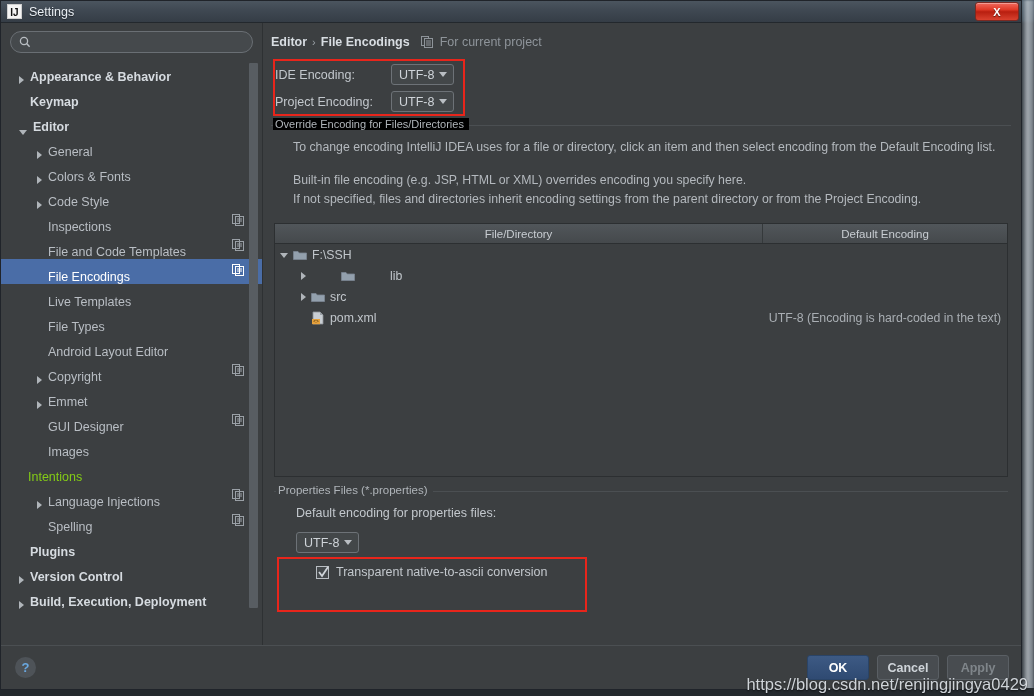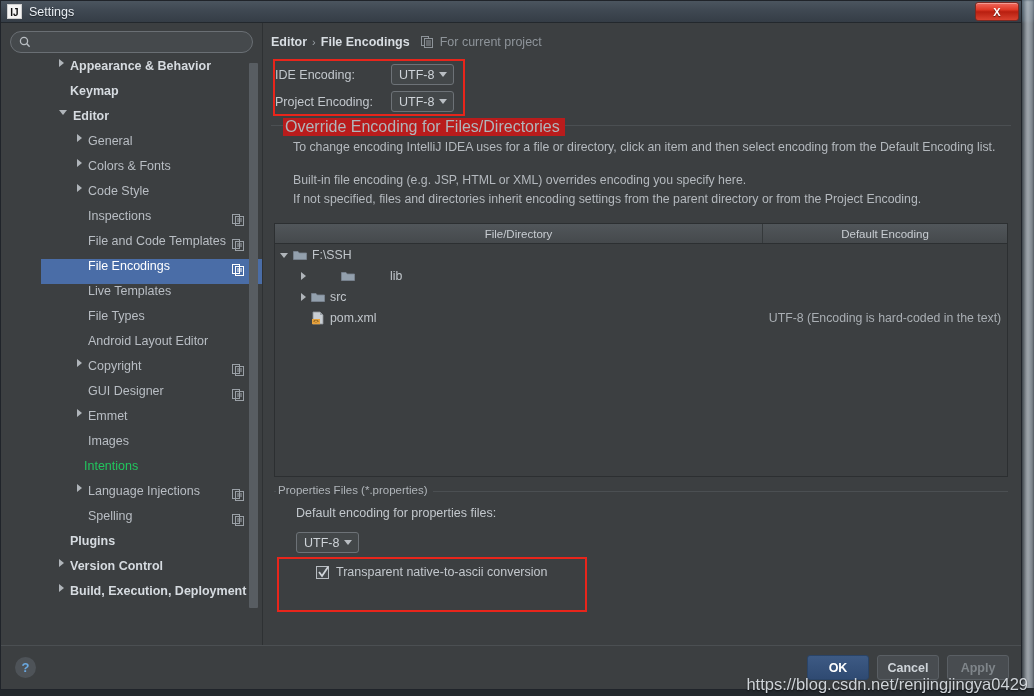--- a/index.html
+++ b/index.html
@@ -106,25 +106,24 @@
   .search-box svg { flex: 0 0 auto; }
   .search-input {
     border: 0; outline: 0; background: transparent;
     color: #cfd3d7; font-size: 12px; margin-left: 5px; width: 100%;
     font-family: "Liberation Sans", sans-serif;
   }
   .search-input::placeholder { color: #888d92; }
 
   .tree { position: absolute; left: 0; top: 36px; right: 0; bottom: 0; overflow: hidden; }
   .tree-item {
-    height: 25px; display: flex; align-items: flex-start;
+    height: 25px; display: flex; align-items: flex-end;
     color: #b9bec4; font-size: 12.5px;
     padding-right: 18px; position: relative;
     white-space: nowrap;
-    margin-left: 40px;
   }
   .tree-item.bold { color: #d6dbe0; font-weight: bold; }
   .tree-item.selected { background: #4a6da7; color: #ffffff; }
   .tree-item .arrow {
     width: 0; height: 0; flex: 0 0 auto;
     border-left: 5px solid #b0b5ba;
     border-top: 4px solid transparent;
     border-bottom: 4px solid transparent;
     margin-right: 6px;
   }
@@ -178,23 +177,23 @@
     border-right: 4px solid transparent;
     border-top: 5px solid #b9bec3;
   }
 
   .group {
     margin-top: 8px; position: relative;
     border-top: 1px solid #4b4f52;
     padding-top: 0;
   }
   .group-title {
-    position: absolute; top: -8px; left: 12px;
-    background: #b91c1c; padding: 0 5px 0 2px;
-    color: #b0b5ba; font-size: 16px;
+    position: absolute; top: -8px; left: 2px;
+    background: #000000; padding: 0 5px 0 2px;
+    color: #b0b5ba; font-size: 11px;
   }
   .group-body { padding: 12px 0 0 22px; }
   .para { color: #b4b9be; font-size: 12.3px; line-height: 19px; }
   .para.spaced { margin-top: 14px; }
 
   
   .table-wrap {
     margin: 14px 3px 0 3px;
     border: 1px solid #2c2f31;
     background: #3c3f41;
@@ -412,38 +411,38 @@
               <span class="arrow "></span>
               <span>Copyright</span>
               <svg class="copy-ic" width="12" height="12" viewBox="0 0 12 12" style="color: rgb(154, 160, 166);">
                 <rect x="0.5" y="0.5" width="7" height="9" fill="none" stroke="currentColor" stroke-width="1"></rect>
                 <rect x="3.5" y="2.5" width="8" height="9" fill="none" stroke="currentColor" stroke-width="1"></rect>
                 <line x1="5" y1="5" x2="10" y2="5" stroke="currentColor" stroke-width="1"></line>
                 <line x1="5" y1="7" x2="10" y2="7" stroke="currentColor" stroke-width="1"></line>
               </svg>
             </div>
             <div class="tree-item" style="padding-left: 36px; color: rgb(185, 190, 196);">
+              <span class="arrow "></span>
+              <span>Emmet</span>
+            </div>
+            <div class="tree-item" style="padding-left: 36px; color: rgb(185, 190, 196);">
               <span class="arrow hidden"></span>
               <span>GUI Designer</span>
               <svg class="copy-ic" width="12" height="12" viewBox="0 0 12 12" style="color: rgb(154, 160, 166);">
                 <rect x="0.5" y="0.5" width="7" height="9" fill="none" stroke="currentColor" stroke-width="1"></rect>
                 <rect x="3.5" y="2.5" width="8" height="9" fill="none" stroke="currentColor" stroke-width="1"></rect>
                 <line x1="5" y1="5" x2="10" y2="5" stroke="currentColor" stroke-width="1"></line>
                 <line x1="5" y1="7" x2="10" y2="7" stroke="currentColor" stroke-width="1"></line>
               </svg>
             </div>
             <div class="tree-item" style="padding-left: 36px; color: rgb(185, 190, 196);">
-              <span class="arrow "></span>
-              <span>Emmet</span>
-            </div>
-            <div class="tree-item" style="padding-left: 36px; color: rgb(185, 190, 196);">
               <span class="arrow hidden"></span>
               <span>Images</span>
             </div>
-            <div class="tree-item" style="padding-left: 32px; color: #22c55e;">
+            <div class="tree-item" style="padding-left: 16px; color: #84cc16;">
               <span class="arrow hidden"></span>
               <span>Intentions</span>
             </div>
             <div class="tree-item" style="padding-left: 36px; color: rgb(185, 190, 196);">
               <span class="arrow "></span>
               <span>Language Injections</span>
               <svg class="copy-ic" width="12" height="12" viewBox="0 0 12 12" style="color: rgb(154, 160, 166);">
                 <rect x="0.5" y="0.5" width="7" height="9" fill="none" stroke="currentColor" stroke-width="1"></rect>
                 <rect x="3.5" y="2.5" width="8" height="9" fill="none" stroke="currentColor" stroke-width="1"></rect>
                 <line x1="5" y1="5" x2="10" y2="5" stroke="currentColor" stroke-width="1"></line>

